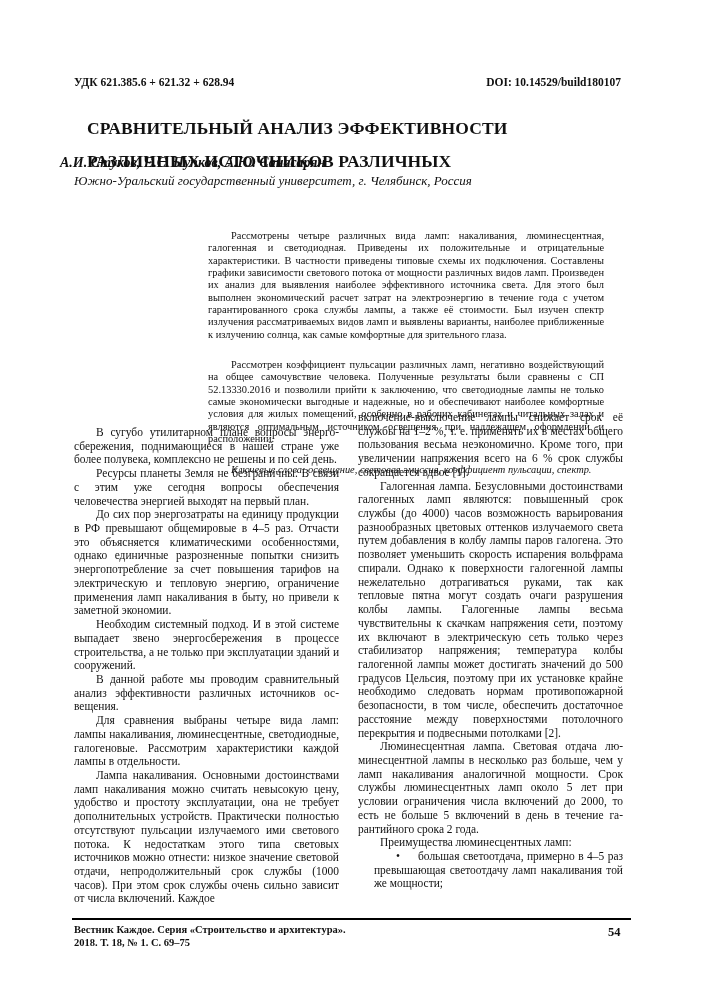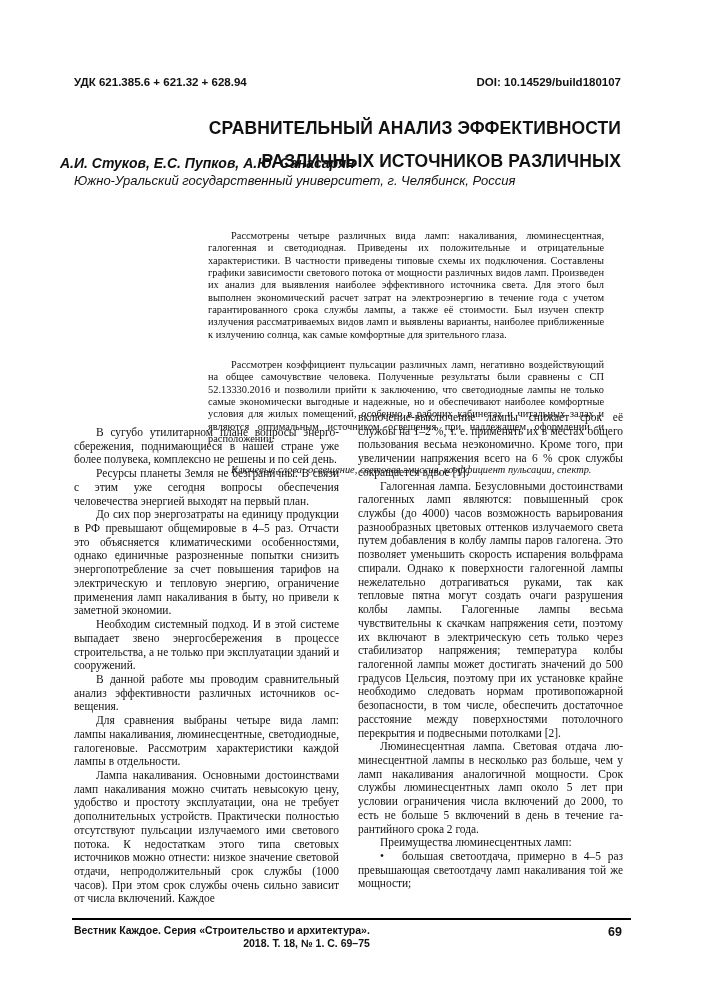--- a/index.html
+++ b/index.html
@@ -1,18 +1,18 @@
 <!DOCTYPE html>
 <html><head>
 <meta charset="utf-8">
 <style>
   html, body { margin: 0; padding: 0; background: #ffffff; }
   body { width: 709px; height: 1004px; position: relative; overflow: hidden; color: #111; }
   .page { position: absolute; left: 0; top: 0; width: 709px; height: 1004px; }
-  .sans { font-family: Liberation Sans, sans-serif; text-align: right; }
+  .sans { font-family: Liberation Serif, serif; }
   .serif { font-family: "Liberation Serif", serif; }
 
   .udk { position: absolute; left: 74px; top: 76px; font-size: 11.5px; font-weight: bold; }
   .doi { position: absolute; right: 88px; top: 76px; font-size: 11.5px; font-weight: bold; }
 
   .title { position: absolute; left: 74px; top: 105px; width: 560px; font-size: 17.5px; font-weight: bold; line-height: 20px; letter-spacing: 0.1px; }
   .title div { margin: 13px; }
 
   .authors { position: absolute; left: 60px; top: 155px; font-size: 14px; font-weight: bold; font-style: italic; }
   .affil { position: absolute; left: 74px; top: 173px; font-size: 13px; font-style: italic; }
@@ -63,23 +63,23 @@
     <p>В данной работе мы проводим сравнительный анализ эффективности различных источников ос­вещения.</p>
     <p>Для сравнения выбраны четыре вида ламп: лампы накаливания, люминесцентные, светодиод­ные, галогеновые. Рассмотрим характеристики каждой лампы в отдельности.</p>
     <p><span class="it">Лампа накаливания</span><span>. Основными достоинст­вами ламп накаливания можно считать невысокую цену, удобство и простоту эксплуатации, она не требует дополнительных устройств. Практически полностью отсутствуют пульсации излучаемого ими светового потока. К недостаткам этого типа световых источников можно отнести: низкое зна­чение световой отдачи, непродолжительный срок службы (1000 часов). При этом срок службы очень сильно зависит от числа включений. Каждое</span></p>
   </div>
 
   <div class="col right serif">
     <p class="noindent">включение-выключение лампы снижает срок её службы на 1–2 %, т. е. применять их в местах об­щего пользования весьма неэкономично. Кроме того, при увеличении напряжения всего на 6 % срок службы сокращается вдвое [1].</p>
     <p><span class="it">Галогенная лампа</span><span>. Безусловными достоинст­вами галогенных ламп являются: повышенный срок службы (до 4000) часов возможность варьи­рования разнообразных цветовых оттенков излу­чаемого света путем добавления в колбу лампы паров галогена. Это позволяет уменьшить ско­рость испарения вольфрама спирали. Однако к поверхности галогенной лампы нежелательно дот­рагиваться руками, так как тепловые пятна могут создать очаги разрушения колбы лампы. Галоген­ные лампы весьма чувствительны к скачкам на­пряжения сети, поэтому их включают в электриче­скую сеть только через стабилизатор напряжения; температура колбы галогенной лампы может дос­тигать значений до 500 градусов Цельсия, поэтому при их установке крайне необходимо следовать нормам противопожарной безопасности, в том числе, обеспечить достаточное расстояние между поверхностями потолочного перекрытия и подвес­ными потолками [2].</span></p>
     <p><span class="it">Люминесцентная лампа</span><span>. Световая отдача лю­минесцентной лампы в несколько раз больше, чем у ламп накаливания аналогичной мощности. Срок службы люминесцентных ламп около 5 лет при условии ограничения числа включений до 2000, то есть не больше 5 включений в день в течение га­рантийного срока 2 года.</span></p>
     <p>Преимущества люминесцентных ламп:</p>
-    <p style="text-indent:22px;"><span class="bullet-dot">•</span><span>большая светоотдача, примерно в 4–5 раз превышающая светоотдачу ламп накаливания той же мощности;</span></p>
+    <p style="text-indent:22px;margin-left:16px;"><span class="bullet-dot">•</span><span>большая светоотдача, примерно в 4–5 раз превышающая светоотдачу ламп накаливания той же мощности;</span></p>
   </div>
 
   <div class="rule"></div>
   <div class="foot-journal sans">
     <div>Вестник Каждое. Серия «Строительство и архитектура».</div>
     <div>2018. Т. 18, № 1. С. 69–75</div>
   </div>
-  <div class="foot-page sans">69</div>
+  <div class="foot-page sans">54</div>
 
 </div>
 
 </body></html>

